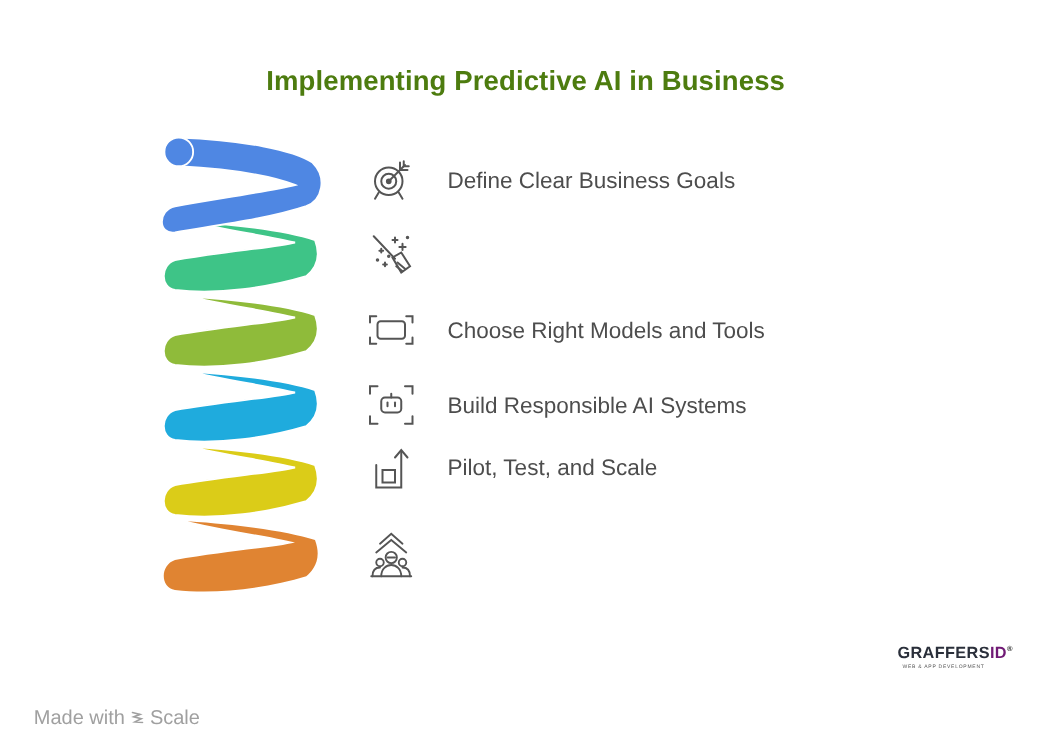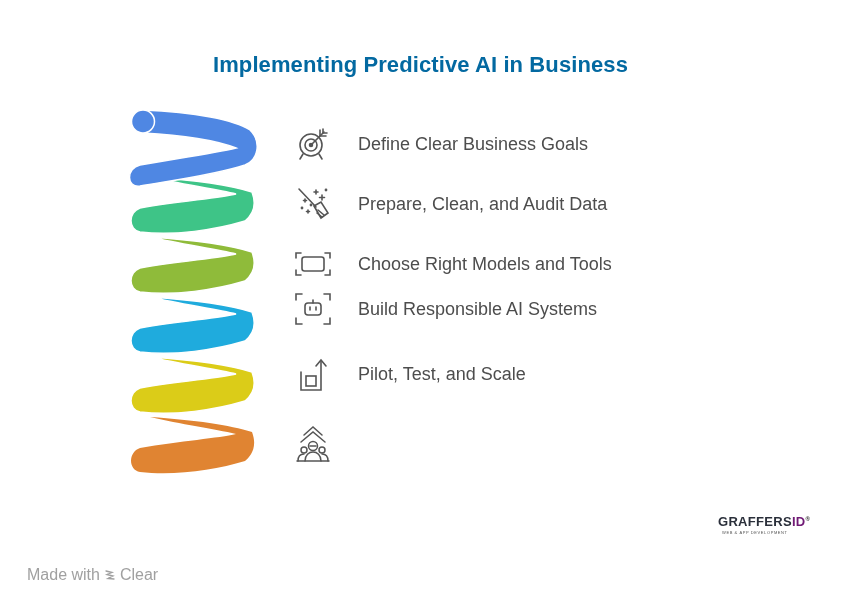--- a/index.html
+++ b/index.html
@@ -1,17 +1,17 @@
 <!DOCTYPE html>
 <html><head>
 <meta charset="utf-8">
 <style>
   html, body { margin:0; padding:0; background:#ffffff; }
   body { width:841px; height:601px; position:relative; overflow:hidden; font-family:"Liberation Sans", sans-serif; }
-  .title { position:absolute; left:0; width:841px; top:52px; text-align:center; font-size:22px; font-weight:bold; color:#0369a1; letter-spacing:0.1px; }
+  .title { position:absolute; left:0; width:841px; top:52px; text-align:center; font-size:22px; font-weight:bold; color:#4d7c0f; letter-spacing:0.1px; }
   .spiral { position:absolute; left:120px; top:100px; width:150px; height:380px; }
   .steps { position:absolute; left:292px; top:120px; }
   .step { position:absolute; left:0; height:44px; width:420px; display:flex; align-items:center; }
   .step .icon { width:42px; height:42px; display:flex; align-items:center; justify-content:center; }
   .step .label { margin-left:24px; font-size:18px; color:#4d4d4d; white-space:nowrap; }
   .brand { position:absolute; left:718px; top:514px; width:90px; height:26px; }
   .brand .name { font-size:13px; font-weight:bold; color:#2a2f3a; letter-spacing:0.3px; }
   .brand .name .id { color:#701a75; }
   .brand .tag { font-size:4px; color:#555; letter-spacing:0.6px; margin-top:1px; padding-left:4px; }
   .made { position:absolute; left:27px; top:566px; font-size:16px; color:#a0a0a0; display:flex; align-items:center; gap:4px; }
@@ -74,35 +74,34 @@
           <path d="M21 27 L26 31"></path>
         <path d="M20 4 V8 M18 6 H22"></path>
           <path d="M26 9 V14 M23.5 11.5 H28.5"></path>
           <path d="M9 13 V16 M7.5 14.5 H10.5"></path>
         <path d="M12 24 V27 M10.5 25.5 H13.5"></path>
           <circle cx="30" cy="4" r="0.6" fill="#555"></circle>
           <circle cx="6" cy="22" r="0.6" fill="#555"></circle>
           <circle cx="15" cy="19" r="0.6" fill="#555"></circle>
       </svg>
     </span>
-    <span class="label">Prepare, Clean, and Audit Data</span>
   </div>
   <div class="step" style="top:122px">
     <span class="icon">
       <svg width="38" height="28" viewBox="0 0 38 28" fill="none" stroke="#555" stroke-width="1.6" stroke-linecap="round">
         <path d="M2 8 V3 H7"></path>
           <path d="M31 3 H36 V8"></path>
           <path d="M2 20 V25 H7"></path>
           <path d="M31 25 H36 V20"></path>
         <rect x="8" y="7" width="22" height="14" rx="2.5"></rect>
       </svg>
     </span>
     <span class="label">Choose Right Models and Tools</span>
   </div>
-  <div class="step" style="top:167px">
+  <div class="step" style="top:182px">
     <span class="icon">
       <svg width="38" height="36" viewBox="0 0 38 36" fill="none" stroke="#555" stroke-width="1.6" stroke-linecap="round">
         <path d="M2 9 V3 H8"></path>
           <path d="M30 3 H36 V9"></path>
           <path d="M2 27 V33 H8"></path>
           <path d="M30 33 H36 V27"></path>
         <path d="M19 9 V12"></path>
           <rect x="11" y="12" width="16" height="12" rx="3"></rect>
         <path d="M16 16 V19"></path>
           <path d="M22 16 V19"></path>
@@ -143,14 +142,14 @@
   <div class="tag">WEB &amp; APP DEVELOPMENT</div>
 </div>
 
 <div class="made">
   <span>Made with</span>
   <span>
     <svg width="12" height="11" viewBox="0 0 12 11" fill="none" stroke="#a0a0a0" stroke-width="1.3" stroke-linecap="round">
         <path d="M2 2 L8 3.5 L3 5.5 L9 7 L4 9.5 L10 10"></path>
       </svg>
   </span>
-  <span>Clear</span>
+  <span>Scale</span>
 </div>
 
 </body></html>

